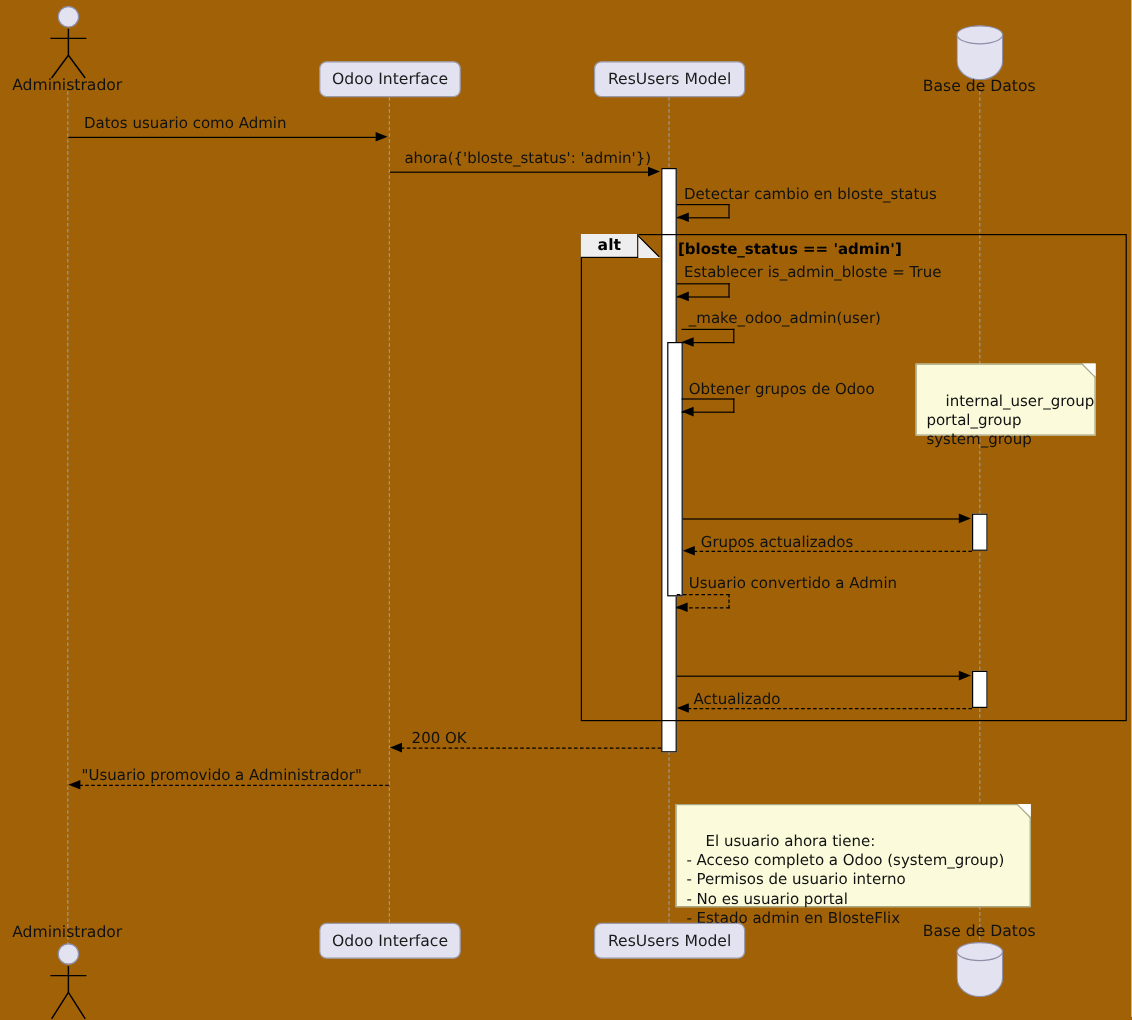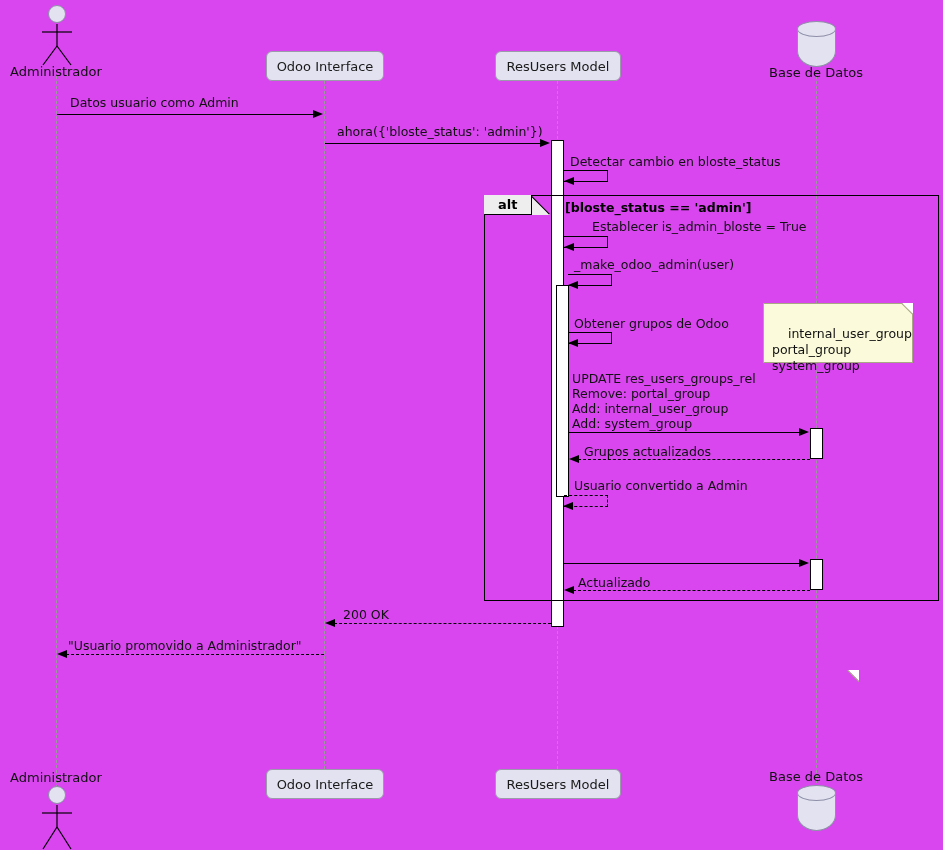--- a/index.html
+++ b/index.html
@@ -4,21 +4,21 @@
 <style>
   html, body {
     margin: 0;
     padding: 0;
     background: #ffffff;
   }
   #canvas {
     position: relative;
     width: 943px;
     height: 850px;
-    background: #d946ef;
+    background: #a16207;
     font-family: "DejaVu Sans", sans-serif;
     overflow: hidden;
   }
   .lifeline {
     position: absolute;
     width: 0;
     border-left: 1px dashed #9a9a9a;
   }
   .participant-box {
     position: absolute;
@@ -233,44 +233,40 @@
   <div class="arrowhead arrow-right" style="left:313px; top:110px;"></div>
 
   <div class="msg-label" style="left:337px; top:124px;">ahora({'bloste_status': 'admin'})</div>
   <div class="msg-line" style="left:325px; top:143px; width:217px;"></div>
   <div class="arrowhead arrow-right" style="left:540px; top:139px;"></div>
 
   <div class="msg-label" style="left:570px; top:154px;">Detectar cambio en bloste_status</div>
   <div class="selfloop" style="left:564px; top:170px; width:44px; height:12px;"></div>
   <div class="arrowhead arrow-left" style="left:564px; top:177px;"></div>
 
-  <div class="msg-label" style="left:592px; top:219px;text-align:center;">Establecer is_admin_bloste = True</div>
+  <div class="msg-label" style="left:570px; top:219px;text-align:center;">Establecer is_admin_bloste = True</div>
   <div class="selfloop" style="left:564px; top:236px; width:44px; height:12px;"></div>
   <div class="arrowhead arrow-left" style="left:564px; top:243px;"></div>
 
   <div class="msg-label" style="left:574px; top:257px;">_make_odoo_admin(user)</div>
   <div class="selfloop" style="left:568px; top:274px; width:44px; height:12px;"></div>
   <div class="arrowhead arrow-left" style="left:568px; top:281px;"></div>
 
   <div class="msg-label" style="left:574px; top:316px;">Obtener grupos de Odoo</div>
   <div class="selfloop" style="left:568px; top:332px; width:44px; height:12px;"></div>
   <div class="arrowhead arrow-left" style="left:568px; top:339px;"></div>
 
   <div class="note" style="left:763px; top:303px; width:150px; height:60px;">
     <span>internal_user_group
 portal_group
 system_group</span>
   </div>
   <div class="note-fold" style="left:902px; top:303px;"></div>
   <div class="note-fold-line" style="left:902px; top:303px;"></div>
 
-  <div class="msg-label" style="left:572px; top:371px;">UPDATE res_users_groups_rel
-Remove: portal_group
-Add: internal_user_group
-Add: system_group</div>
   <div class="msg-line" style="left:569px; top:432px; width:232px;"></div>
   <div class="arrowhead arrow-right" style="left:799px; top:428px;"></div>
 
   <div class="msg-label" style="left:584px; top:444px;">Grupos actualizados</div>
   <div class="msg-line dashed" style="left:578px; top:459px; width:232px;"></div>
   <div class="arrowhead arrow-left" style="left:569px; top:455px;"></div>
 
   <div class="msg-label" style="left:574px; top:478px;">Usuario convertido a Admin</div>
   <div class="selfloop dashed" style="left:564px; top:495px; width:44px; height:12px;"></div>
   <div class="arrowhead arrow-left" style="left:563px; top:502px;"></div>
@@ -283,20 +279,27 @@
   <div class="arrowhead arrow-left" style="left:564px; top:586px;"></div>
 
   <div class="msg-label" style="left:343px; top:607px;">200 OK</div>
   <div class="msg-line dashed" style="left:334px; top:623px; width:217px;"></div>
   <div class="arrowhead arrow-left" style="left:325px; top:619px;"></div>
 
   <div class="msg-label" style="left:68px; top:638px;">"Usuario promovido a Administrador"</div>
   <div class="msg-line dashed" style="left:66px; top:654px; width:258px;"></div>
   <div class="arrowhead arrow-left" style="left:57px; top:650px;"></div>
 
+  <div class="note" style="left:563px; top:670px; width:296px; height:86px;">
+    <span>El usuario ahora tiene:
+- Acceso completo a Odoo (system_group)
+- Permisos de usuario interno
+- No es usuario portal
+- Estado admin en BlosteFlix</span>
+  </div>
   <div class="note-fold" style="left:848px; top:670px;"></div>
   <div class="note-fold-line" style="left:848px; top:670px;"></div>
 
   <div class="actor-label" style="left:0px; top:770px; width:112px;">Administrador</div>
   <div class="actor-head" style="left:48px; top:786px;"></div>
   <svg class="stickman" style="position:absolute; left:34px; top:803px; width:46px; height:47px;" viewBox="0 0 46 47">
     <line x1="23" y1="2" x2="23" y2="24"></line>
     <line x1="8" y1="10" x2="38" y2="10"></line>
     <line x1="23" y1="24" x2="9" y2="46"></line>
     <line x1="23" y1="24" x2="37" y2="46"></line>

